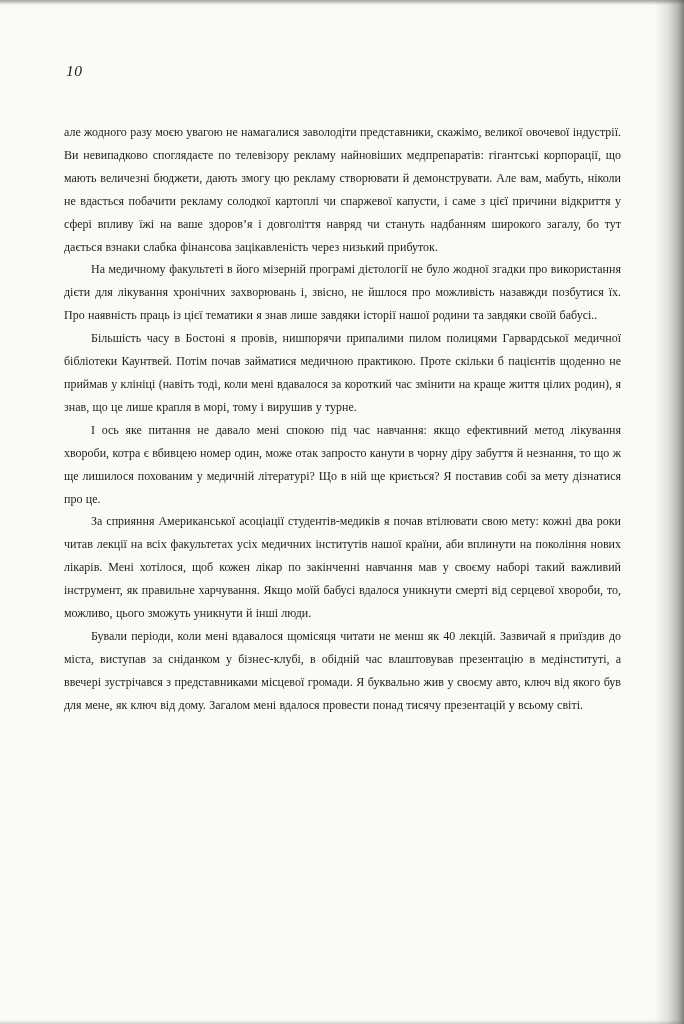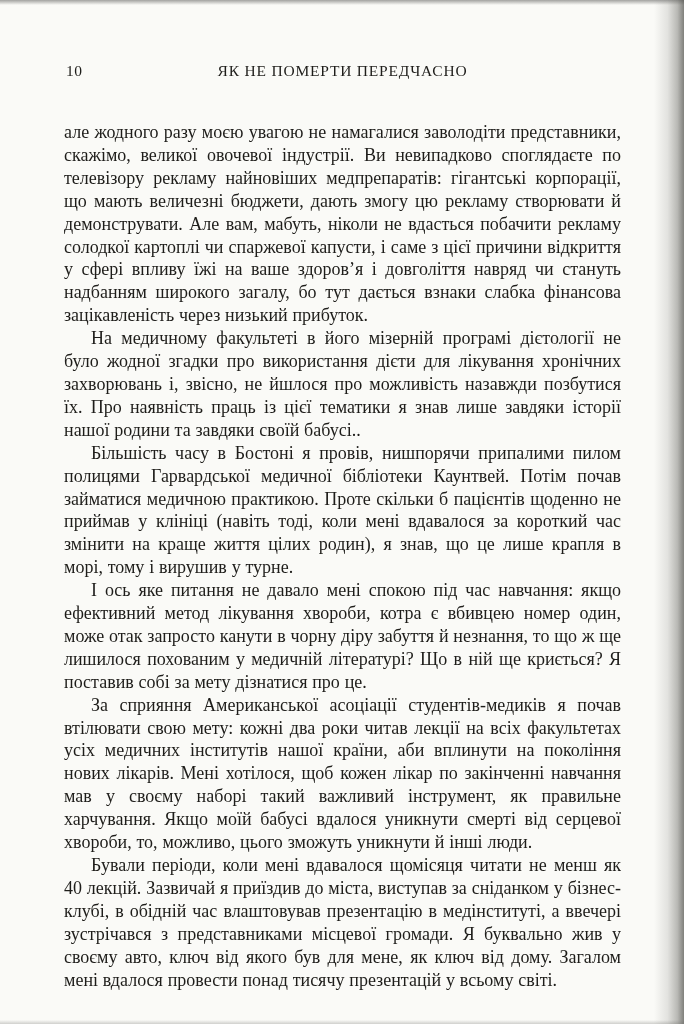--- a/index.html
+++ b/index.html
@@ -49,53 +49,53 @@
   .running-head{
     position:relative;
     height:22px;
     font-size:15.5px;
     letter-spacing:0.4px;
   }
   .page-number{
     position:absolute;
     left:2px;
     top:0;
+    font-style:italic;
   }
   .running-title{
     position:absolute;
     left:0;right:0;
     top:0;
     text-align:center;
     letter-spacing:0.8px;
   }
   .page-body{
     margin-top:37px;
   }
   .para{
     margin:0;
-    font-size:18px;
+    font-size:12px;
     line-height:22.9px;
     text-align:justify;
     word-spacing:0.3px;
   }
   .para.indent{
     text-indent:27px;
   }
 </style>
 </head>
 <body>
 
 <div class="scan-edge-top"></div>
 <div class="scan-edge-right"></div>
 <div class="scan-edge-bottom"></div>
 
 <div class="page">
   <div class="running-head">
     <span class="page-number">10</span>
-    <span class="running-title">ЯК НЕ ПОМЕРТИ ПЕРЕДЧАСНО</span>
   </div>
   <div class="page-body">
       <p class="para">але жодного разу моєю увагою не намагалися заволодіти представники, скажімо, великої овочевої індустрії. Ви невипадково споглядаєте по телевізору рекламу найновіших медпрепаратів: гігантські корпорації, що мають величезні бюджети, дають змогу цю рекламу створювати й демонструвати. Але вам, мабуть, ніколи не вдасться побачити рекламу солодкої картоплі чи спаржевої капусти, і саме з цієї причини відкриття у сфері впливу їжі на ваше здоров’я і довголіття навряд чи стануть надбанням широкого загалу, бо тут дається взнаки слабка фінансова зацікавленість через низький прибуток.</p>
       <p class="para indent">На медичному факультеті в його мізерній програмі дієтології не було жодної згадки про використання дієти для лікування хронічних захворювань і, звісно, не йшлося про можливість назавжди позбутися їх. Про наявність праць із цієї тематики я знав лише завдяки історії нашої родини та завдяки своїй бабусі..</p>
       <p class="para indent">Більшість часу в Бостоні я провів, нишпорячи припалими пилом полицями Гарвардської медичної бібліотеки Каунтвей. Потім почав займатися медичною практикою. Проте скільки б пацієнтів щоденно не приймав у клініці (навіть тоді, коли мені вдавалося за короткий час змінити на краще життя цілих родин), я знав, що це лише крапля в морі, тому і вирушив у турне.</p>
       <p class="para indent">І ось яке питання не давало мені спокою під час навчання: якщо ефективний метод лікування хвороби, котра є вбивцею номер один, може отак запросто канути в чорну діру забуття й незнання, то що ж ще лишилося похованим у медичній літературі? Що в ній ще криється? Я поставив собі за мету дізнатися про це.</p>
       <p class="para indent">За сприяння Американської асоціації студентів-медиків я почав втілювати свою мету: кожні два роки читав лекції на всіх факультетах усіх медичних інститутів нашої країни, аби вплинути на покоління нових лікарів. Мені хотілося, щоб кожен лікар по закінченні навчання мав у своєму наборі такий важливий інструмент, як правильне харчування. Якщо моїй бабусі вдалося уникнути смерті від серцевої хвороби, то, можливо, цього зможуть уникнути й інші люди.</p>
       <p class="para indent">Бували періоди, коли мені вдавалося щомісяця читати не менш як 40 лекцій. Зазвичай я приїздив до міста, виступав за сніданком у бізнес-клубі, в обідній час влаштовував презентацію в медінституті, а ввечері зустрічався з представниками місцевої громади. Я буквально жив у своєму авто, ключ від якого був для мене, як ключ від дому. Загалом мені вдалося провести понад тисячу презентацій у всьому світі.</p>
     </div>
 </div>

